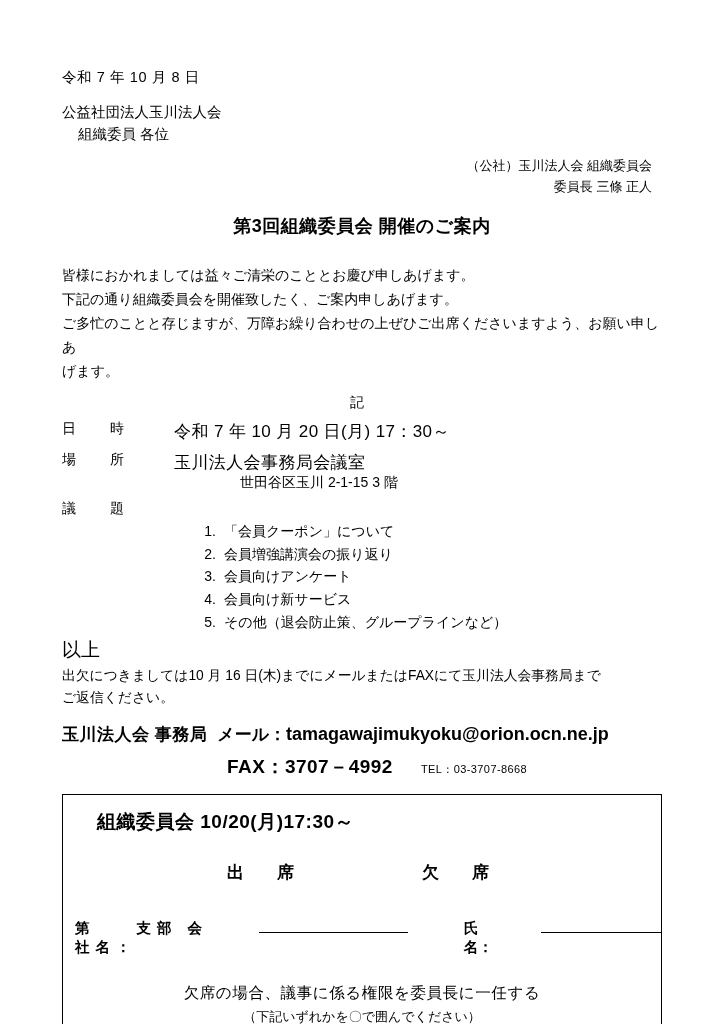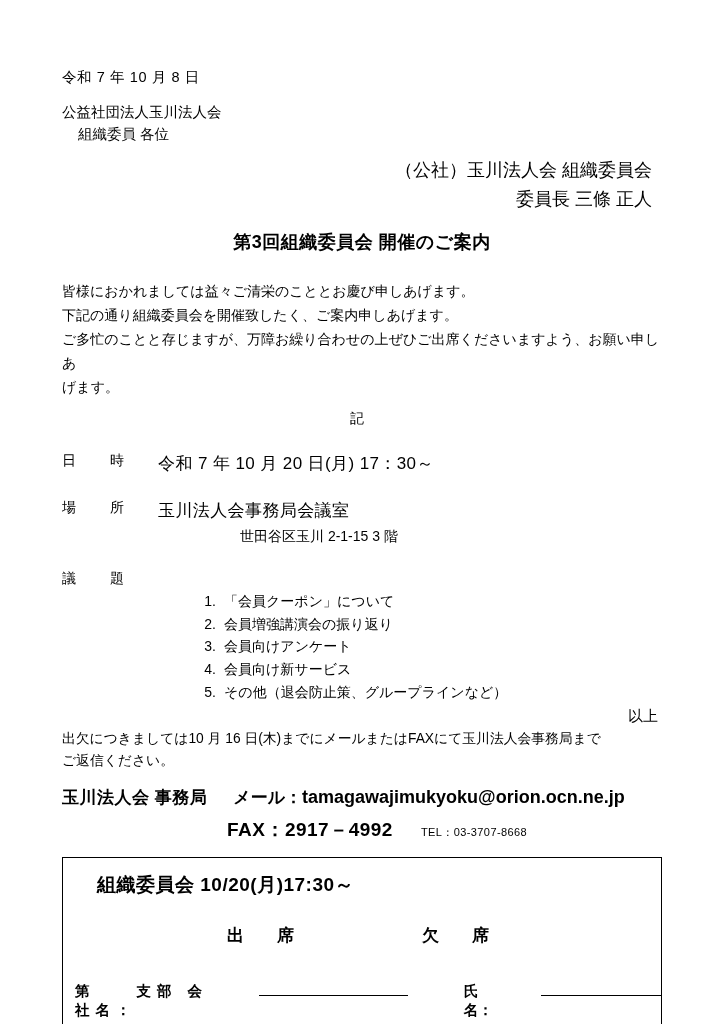--- a/index.html
+++ b/index.html
@@ -31,21 +31,21 @@
   }
   .addressee {
     margin-top: 14px;
     font-size: 14.5px;
     line-height: 1.55;
   }
   .addressee .indent { padding-left: 16px; display: block; }
 
   .sender {
     margin-top: 10px;
-    font-size: 18px;
+    font-size: 13px;
     line-height: 1.6;
     text-align: right;
     padding-right: 10px;
   }
 
   .doc-title {
     margin-top: 16px;
     text-align: center;
     font-size: 18px;
     font-weight: bold;
@@ -61,39 +61,39 @@
   .body-text p { margin: 0; }
 
   .ki {
     margin-top: 10px;
     text-align: center;
     font-size: 14px;
     padding-right: 10px;
   }
 
   .field {
-    margin-top: 24px;
+    margin-top: 8px;
     font-size: 14px;
     display: flex;
     align-items: flex-start;
+    gap: 16px;
   }
   .field-label {
     width: 96px;
     flex: 0 0 96px;
     letter-spacing: 10px;
   }
   .field-value {
     font-size: 16.5px;
     letter-spacing: 0.4px;
   }
   .field-value.big {
     font-size: 17px;
   }
   .sub-line {
-    margin-top: 6px;
     margin-left: 178px;
     font-size: 14px;
   }
 
   .agenda {
     margin-top: 2px;
     margin-left: 128px;
     font-size: 14px;
     line-height: 1.62;
   }
@@ -102,41 +102,41 @@
   }
   .agenda-num {
     width: 26px;
     flex: 0 0 26px;
     text-align: right;
     padding-right: 8px;
   }
 
   .ijou {
     margin-top: 4px;
-    text-align: right;
-    font-size: 15px;
+    text-align: left;
+    font-size: 19px;
     padding-right: 4px;
   }
 
   .rsvp {
     margin-top: 2px;
     font-size: 13.8px;
     line-height: 1.6;
   }
   .ul { }
 
   .contact {
     margin-top: 14px;
     font-size: 17px;
     font-weight: bold;
     display: flex;
     align-items: baseline;
   }
   .contact .office { letter-spacing: 0.5px; }
-  .contact .mail-label { margin-left: 26px; font-weight: bold; font-family: Liberation Serif, serif; }
+  .contact .mail-label { margin-left: 10px; font-weight: bold; font-family: Liberation Serif, serif; }
   .contact .mail { font-weight: bold; font-size: 18px; }
 
   .faxline {
     margin-top: 8px;
     display: flex;
     align-items: baseline;
     justify-content: center;
     padding-left: 30px;
   }
   .faxline .fax {
@@ -285,37 +285,38 @@
     <div>ご返信ください。</div>
   </div>
 
   <div class="contact">
     <span class="office">玉川法人会  事務局</span>
     <span class="mail-label">メール：</span>
     <span class="mail">tamagawajimukyoku@orion.ocn.ne.jp</span>
   </div>
 
   <div class="faxline">
-    <span class="fax">FAX：2917－4992</span>
+    <span class="fax">FAX：3707－4992</span>
     <span class="tel">TEL：03-3707-8668</span>
   </div>
 
   <div class="form-box">
     <div class="form-title">組織委員会  10/20(月)17:30～</div>
 
     <div class="attend-row">
       <span class="a1">出　席</span>
       <span class="gap"></span>
       <span class="a2">欠　席</span>
     </div>
 
     <div class="name-row">
       <span class="seg1">第　　支部  会社名：</span>
       <span class="line-long"></span>
       <span>氏名：</span>
       <span class="line-short"></span>
     </div>
 
+    <div class="note1">欠席の場合、議事に係る権限を委員長に一任する</div>
     <div class="note2">（下記いずれかを〇で囲んでください）</div>
 
   </div>
 
 </div>
 
 </body></html>

